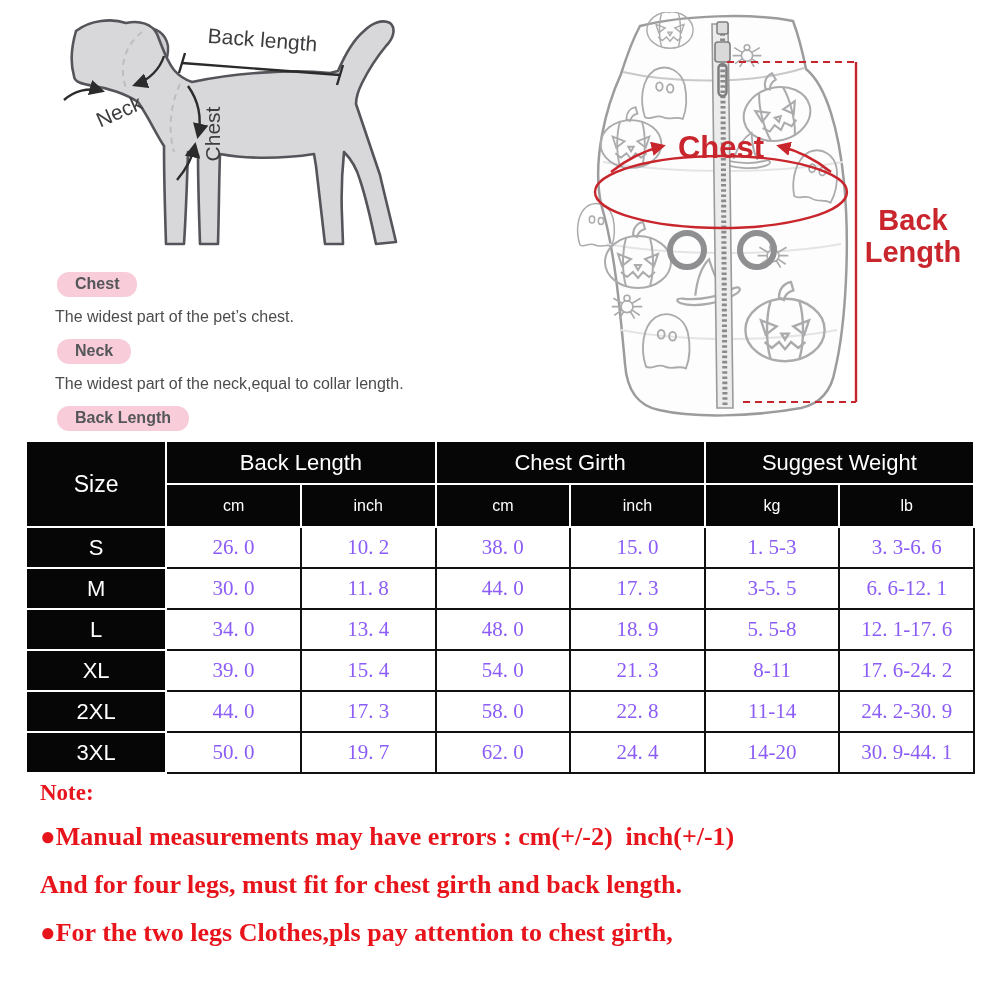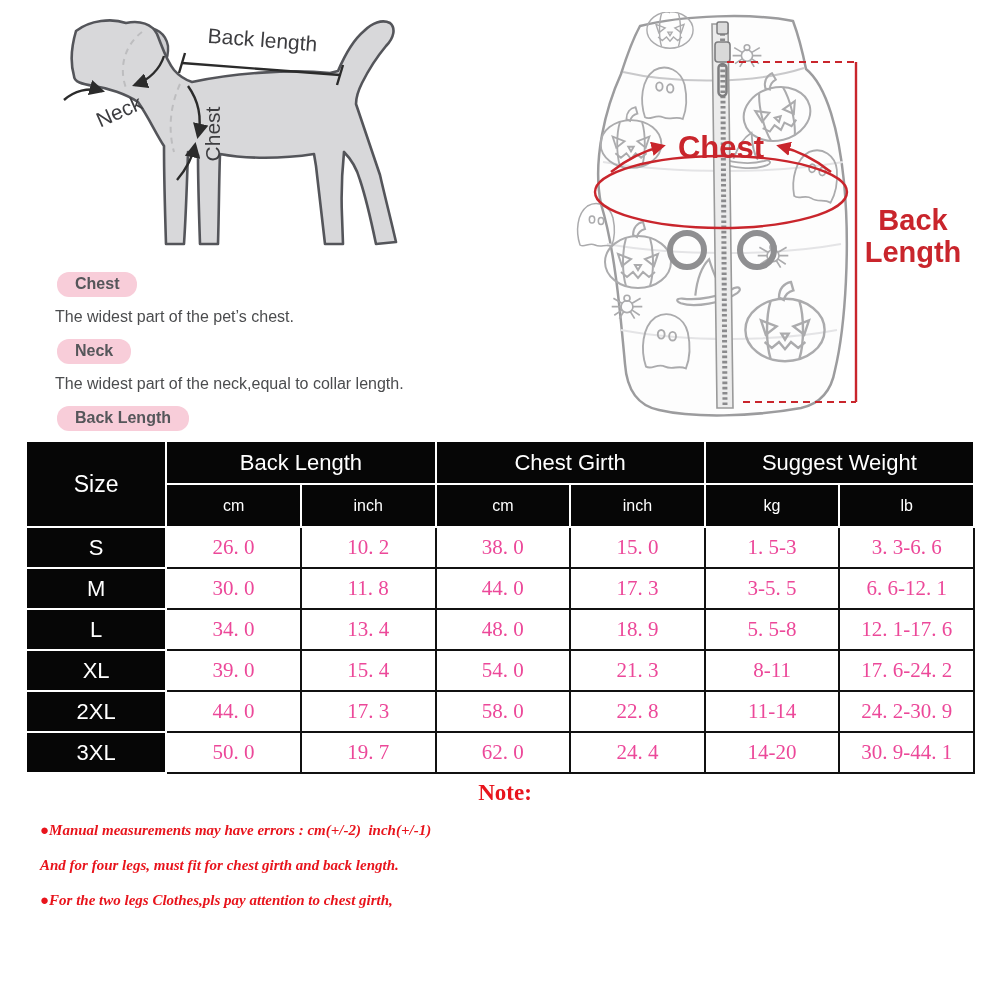--- a/index.html
+++ b/index.html
@@ -20,30 +20,30 @@
 
   
   .size-table-wrap{position:absolute;left:25px;top:440px;width:950px;}
   table.size-table{width:100%;border-collapse:collapse;table-layout:fixed;}
   table.size-table th,table.size-table td{text-align:center;vertical-align:middle;padding:0;}
   th.dark{background:#060606;color:#ffffff;border:2px solid #ffffff;font-weight:normal;}
   th.grp{font-size:22px;height:41px;}
   th.unit{font-size:16px;height:41px;}
   th.sizecol{font-size:23px;}
   th.sizelbl{font-size:22px;height:39px;}
-  td.val{background:#ffffff;color:#ec4899;border:2px solid #111;height:39px;
+  td.val{background:#ffffff;color:#8b5cf6;border:2px solid #111;height:39px;
          font-family:"Liberation Serif",serif;font-size:21px;}
   col.c-size{width:14.8%;}
   col.c-val{width:14.2%;}
 
   
   .notes{position:absolute;left:40px;top:780px;width:930px;color:#e8141c;
          font-family:"Liberation Serif",serif;font-weight:bold;}
-  .note-head{font-size:23px;margin-bottom:16px;text-align:center;}
-  .note-line{font-size:15px;margin-bottom:18px;white-space:pre-wrap;font-style:italic;}
+  .note-head{font-size:23px;margin-bottom:16px;}
+  .note-line{font-size:26px;margin-bottom:18px;white-space:pre-wrap;}
 </style>
 </head>
 <body>
 
 <div class="stage">
 
   <svg class="dog-fig" width="450" height="258" viewBox="0 0 450 258">
     <defs>
       <marker id="ahb" viewBox="0 0 10 10" refX="8" refY="5" markerWidth="6.5" markerHeight="6.5" orient="auto-start-reverse">
         <path d="M0,0 L10,5 L0,10 Z" fill="#2b2b2b"></path>

